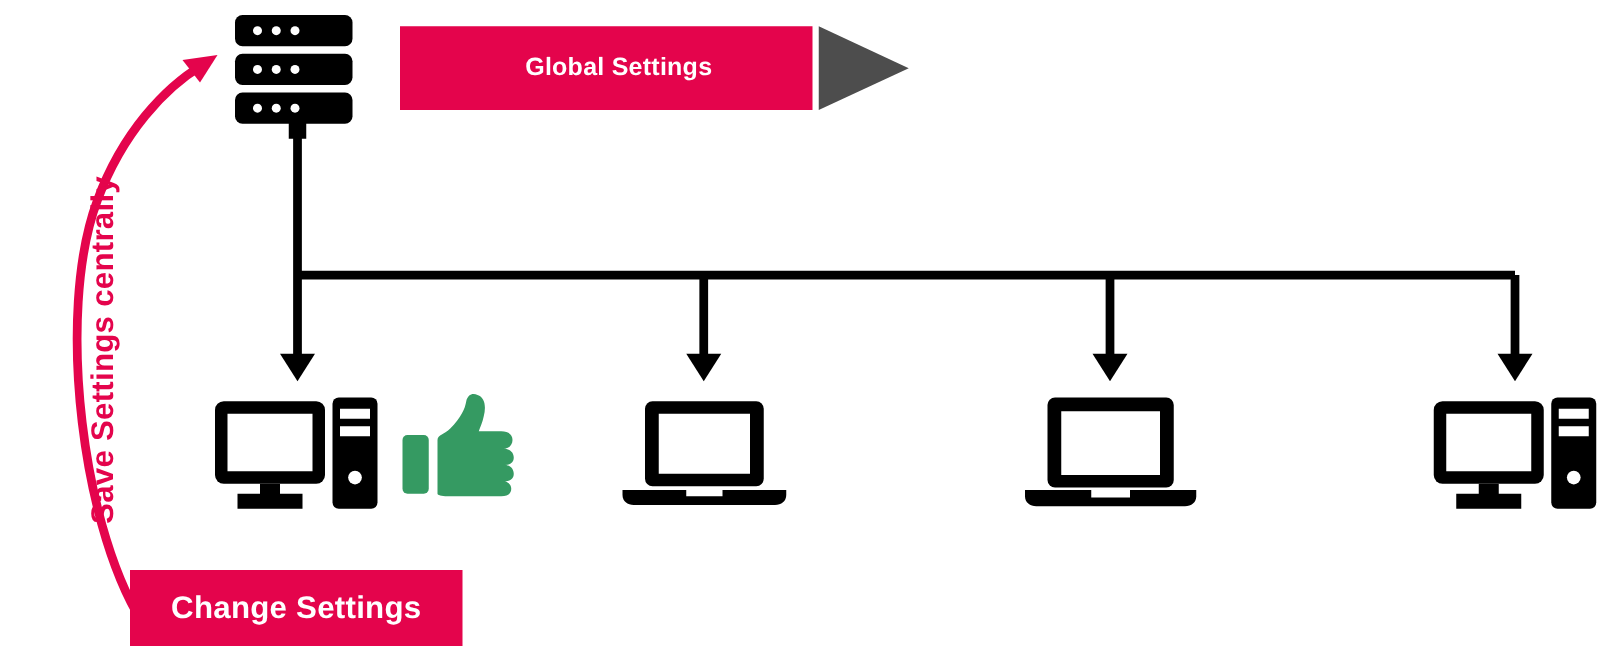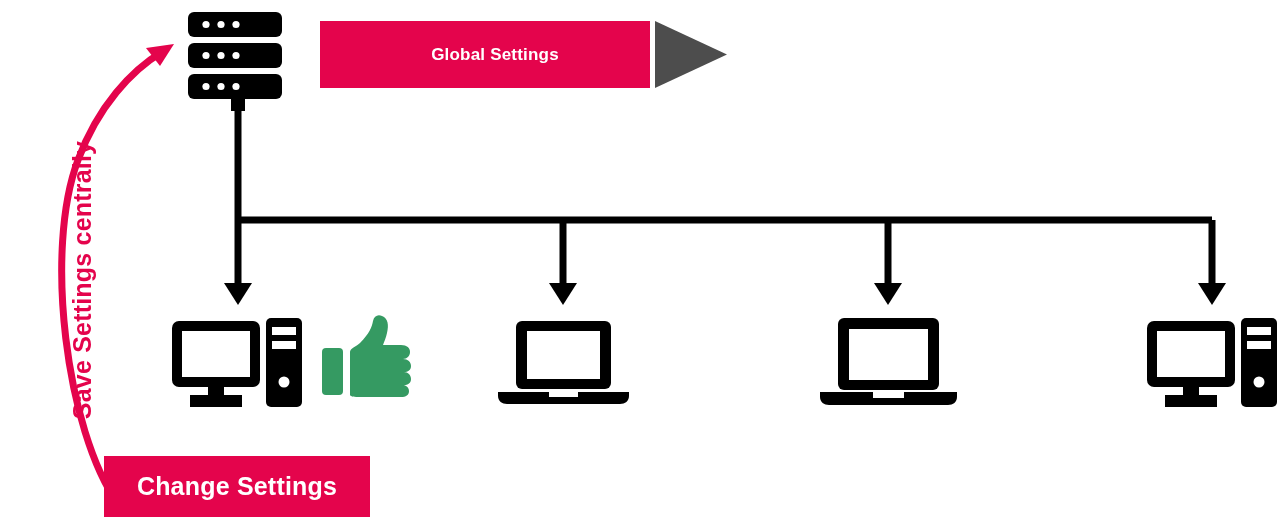--- a/index.html
+++ b/index.html
@@ -24,21 +24,21 @@
     background: #e4044c;
     color: #ffffff;
     display: flex;
     align-items: center;
     justify-content: center;
     text-align: center;
     box-sizing: border-box;
   }
   #banner-global {
     left: 320px; top: 21px; width: 330px; height: 67px;
-    font-size: 17px;
+    font-size: 20px;
     font-weight: bold;
     letter-spacing: 0.2px;
     padding-left: 20px;
   }
   #banner-distribute {
     left: 690px; top: 21px; width: 590px; height: 67px;
     font-size: 25px;
     font-weight: normal;
     line-height: 1.18;
     letter-spacing: 0.1px;

